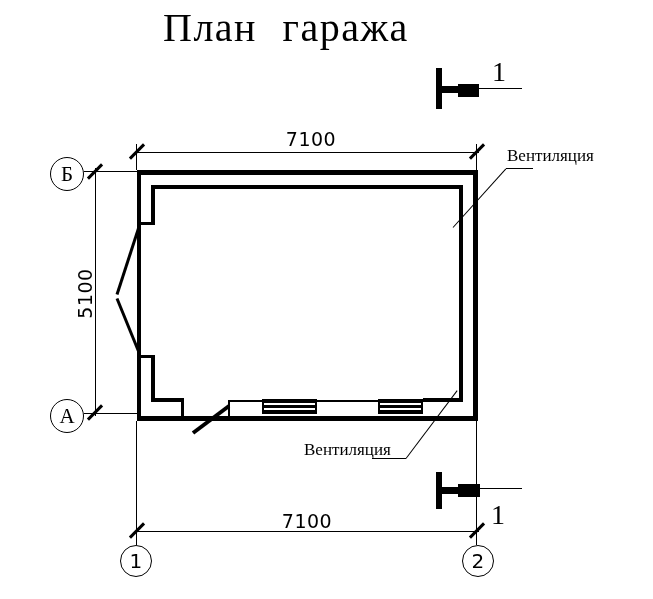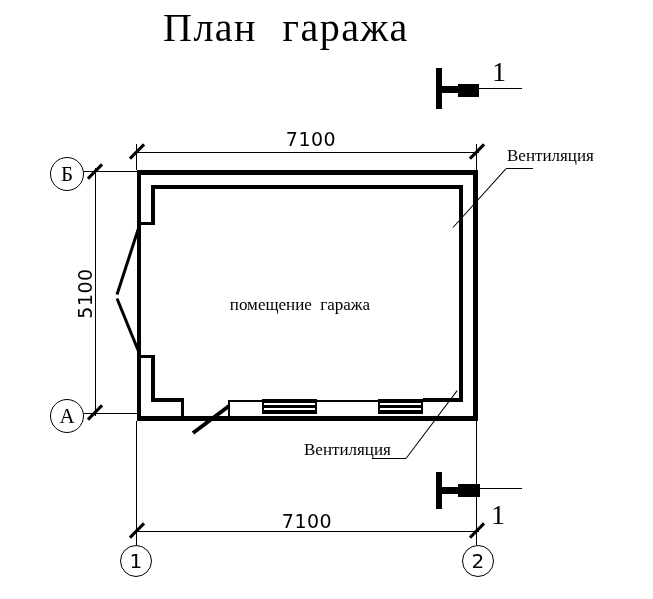--- a/index.html
+++ b/index.html
@@ -104,21 +104,20 @@
   <div class="ink" style="left:378px;top:399px;width:45px;height:15px;">
     <div class="winStripe" style="left:2px;top:4px;width:41px;height:2px;"></div>
     <div class="winStripe" style="left:2px;top:9px;width:41px;height:2px;"></div>
   </div>
 
   <div class="doorleaf" style="left:117px;top:293px;width:71px;transform:rotate(-72deg);"></div>
   <div class="doorleaf" style="left:117px;top:297px;width:58px;transform:rotate(67.8deg);"></div>
 
   <div class="gateleaf" style="left:193px;top:431px;width:45px;transform:rotate(-36.9deg);"></div>
 
-  <div class="serifTxt ctr" style="left:200px;top:296px;width:200px;font-size:17px;white-space:pre;">помещение  гаража</div>
 
   <div class="serifTxt" style="left:507px;top:147px;font-size:17px;">Вентиляция</div>
   <div class="thin" style="left:506px;top:168px;width:27px;height:1px;"></div>
   <div class="leader" style="left:453px;top:227px;width:79px;transform:rotate(-48deg);"></div>
 
   <div class="serifTxt" style="left:304px;top:441px;font-size:17px;">Вентиляция</div>
   <div class="thin" style="left:372px;top:458px;width:34px;height:1px;"></div>
   <div class="leader" style="left:406px;top:458px;width:85px;transform:rotate(-53deg);"></div>
 
 </div>

